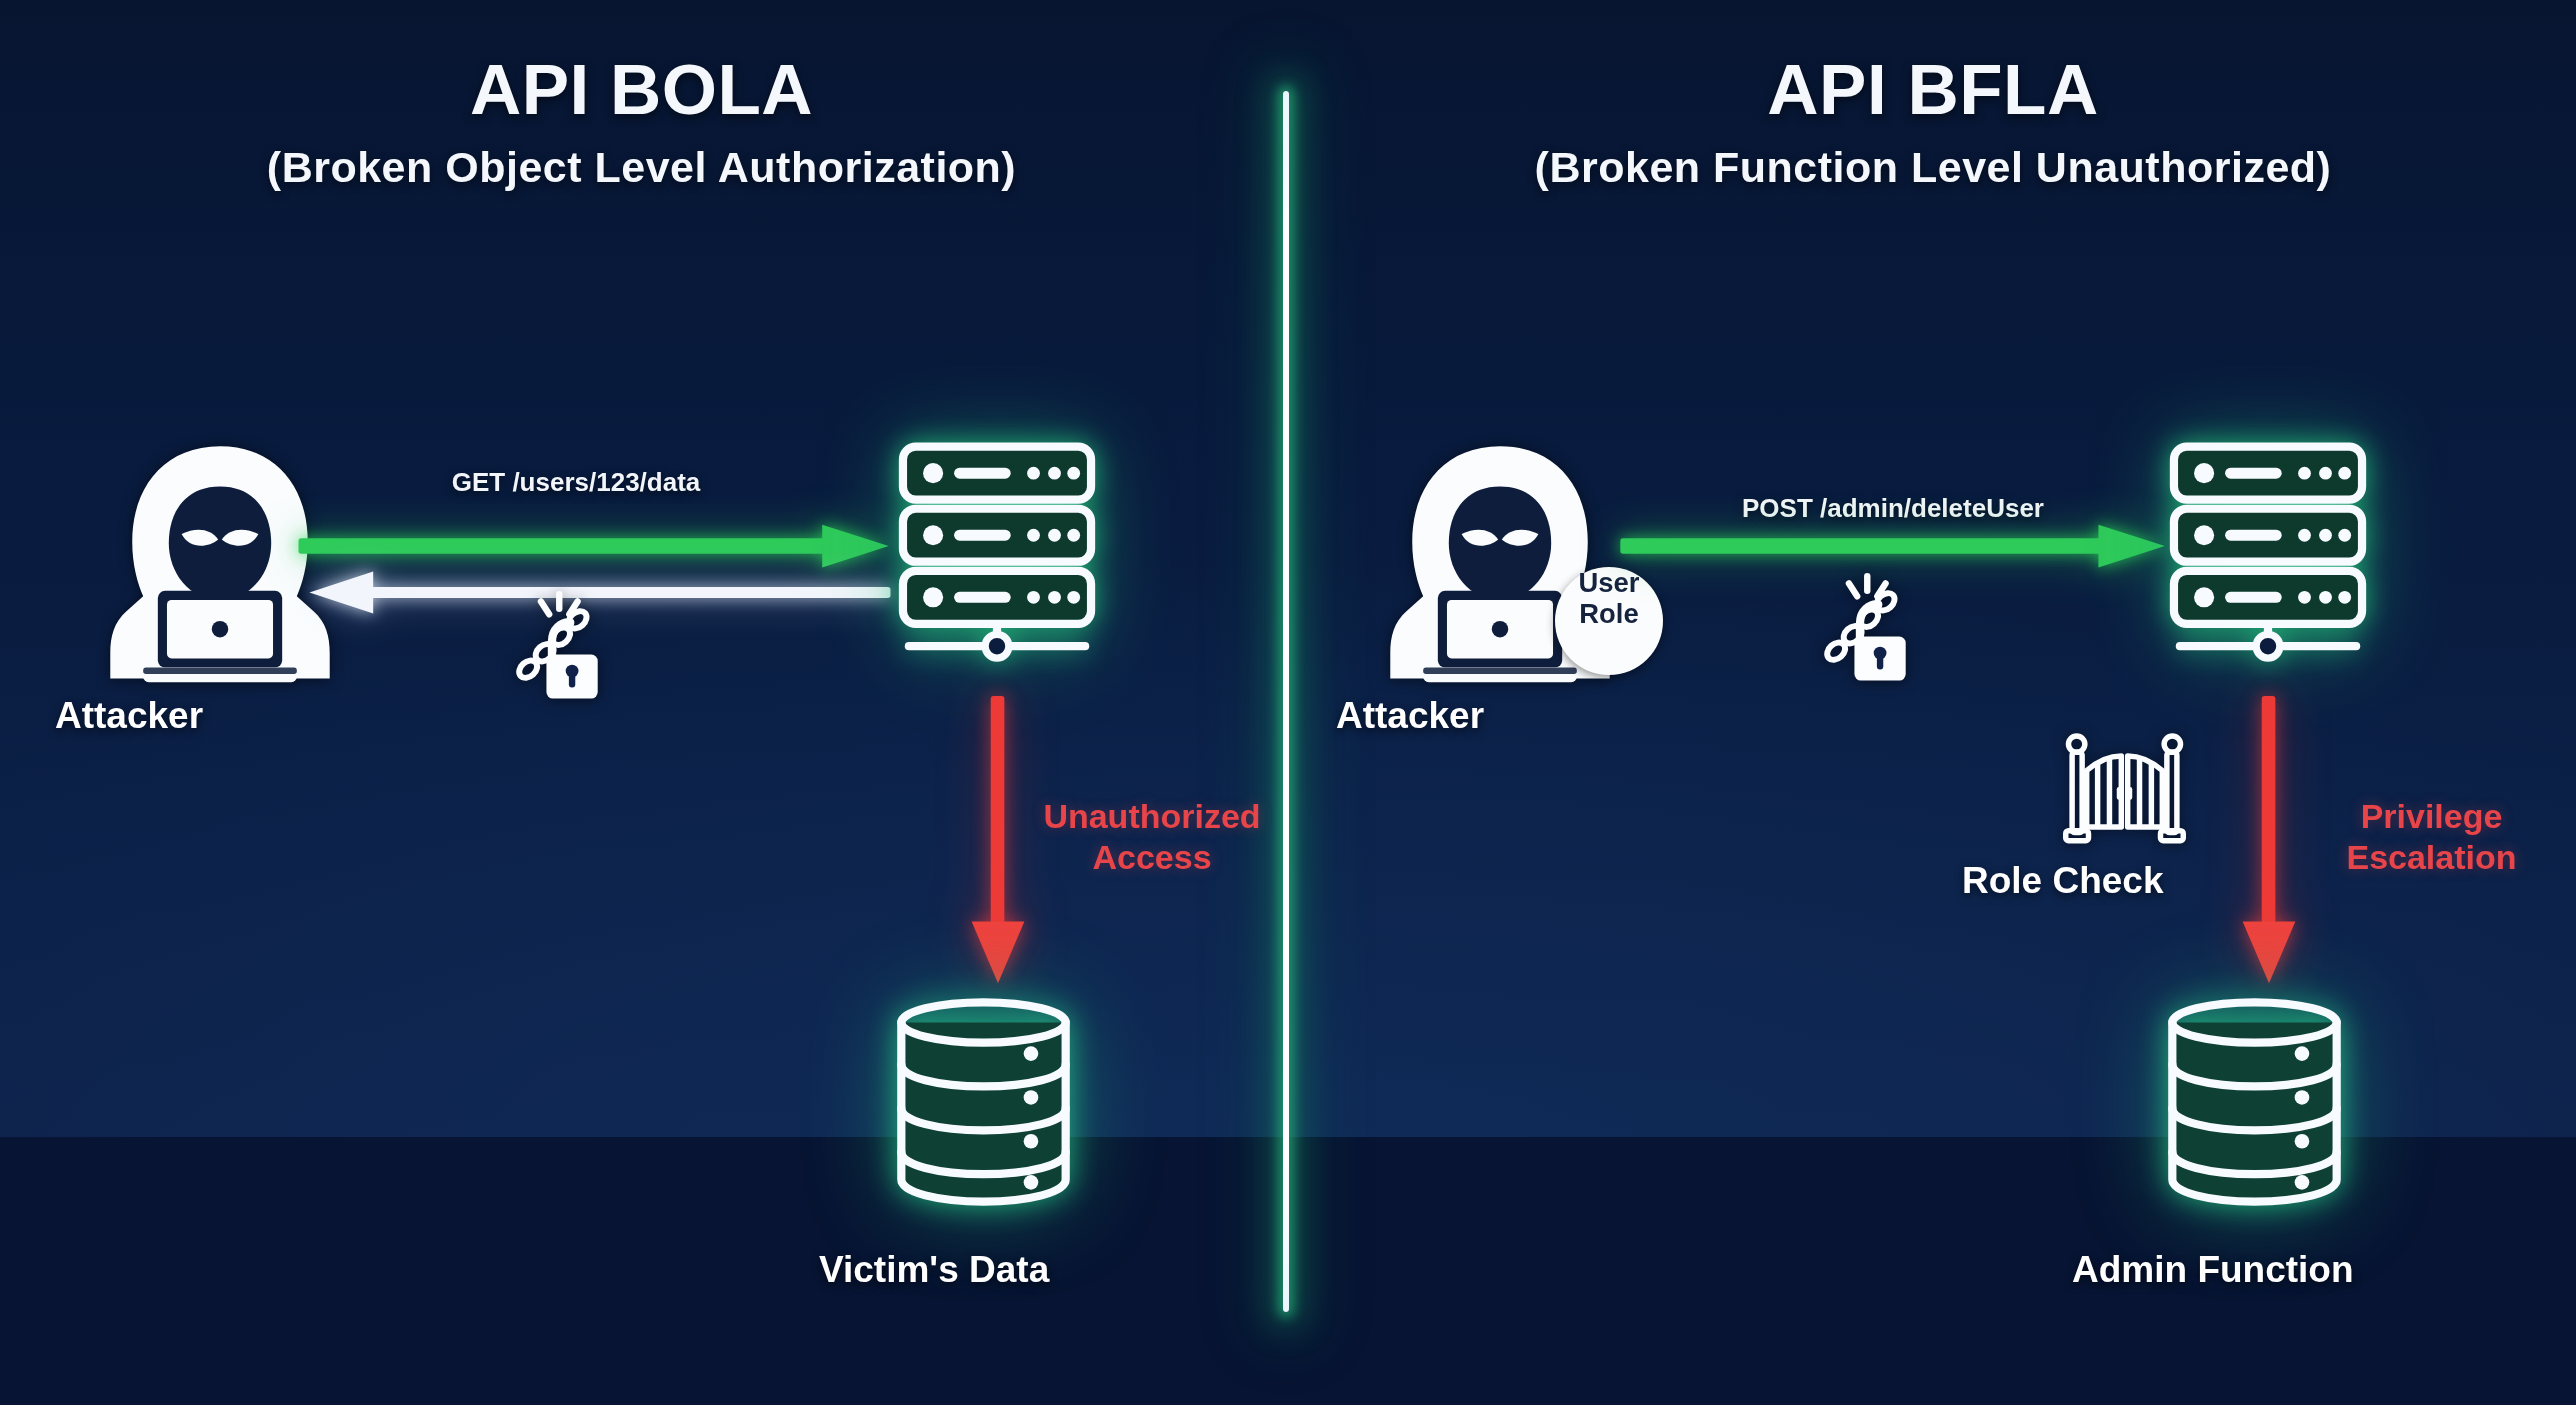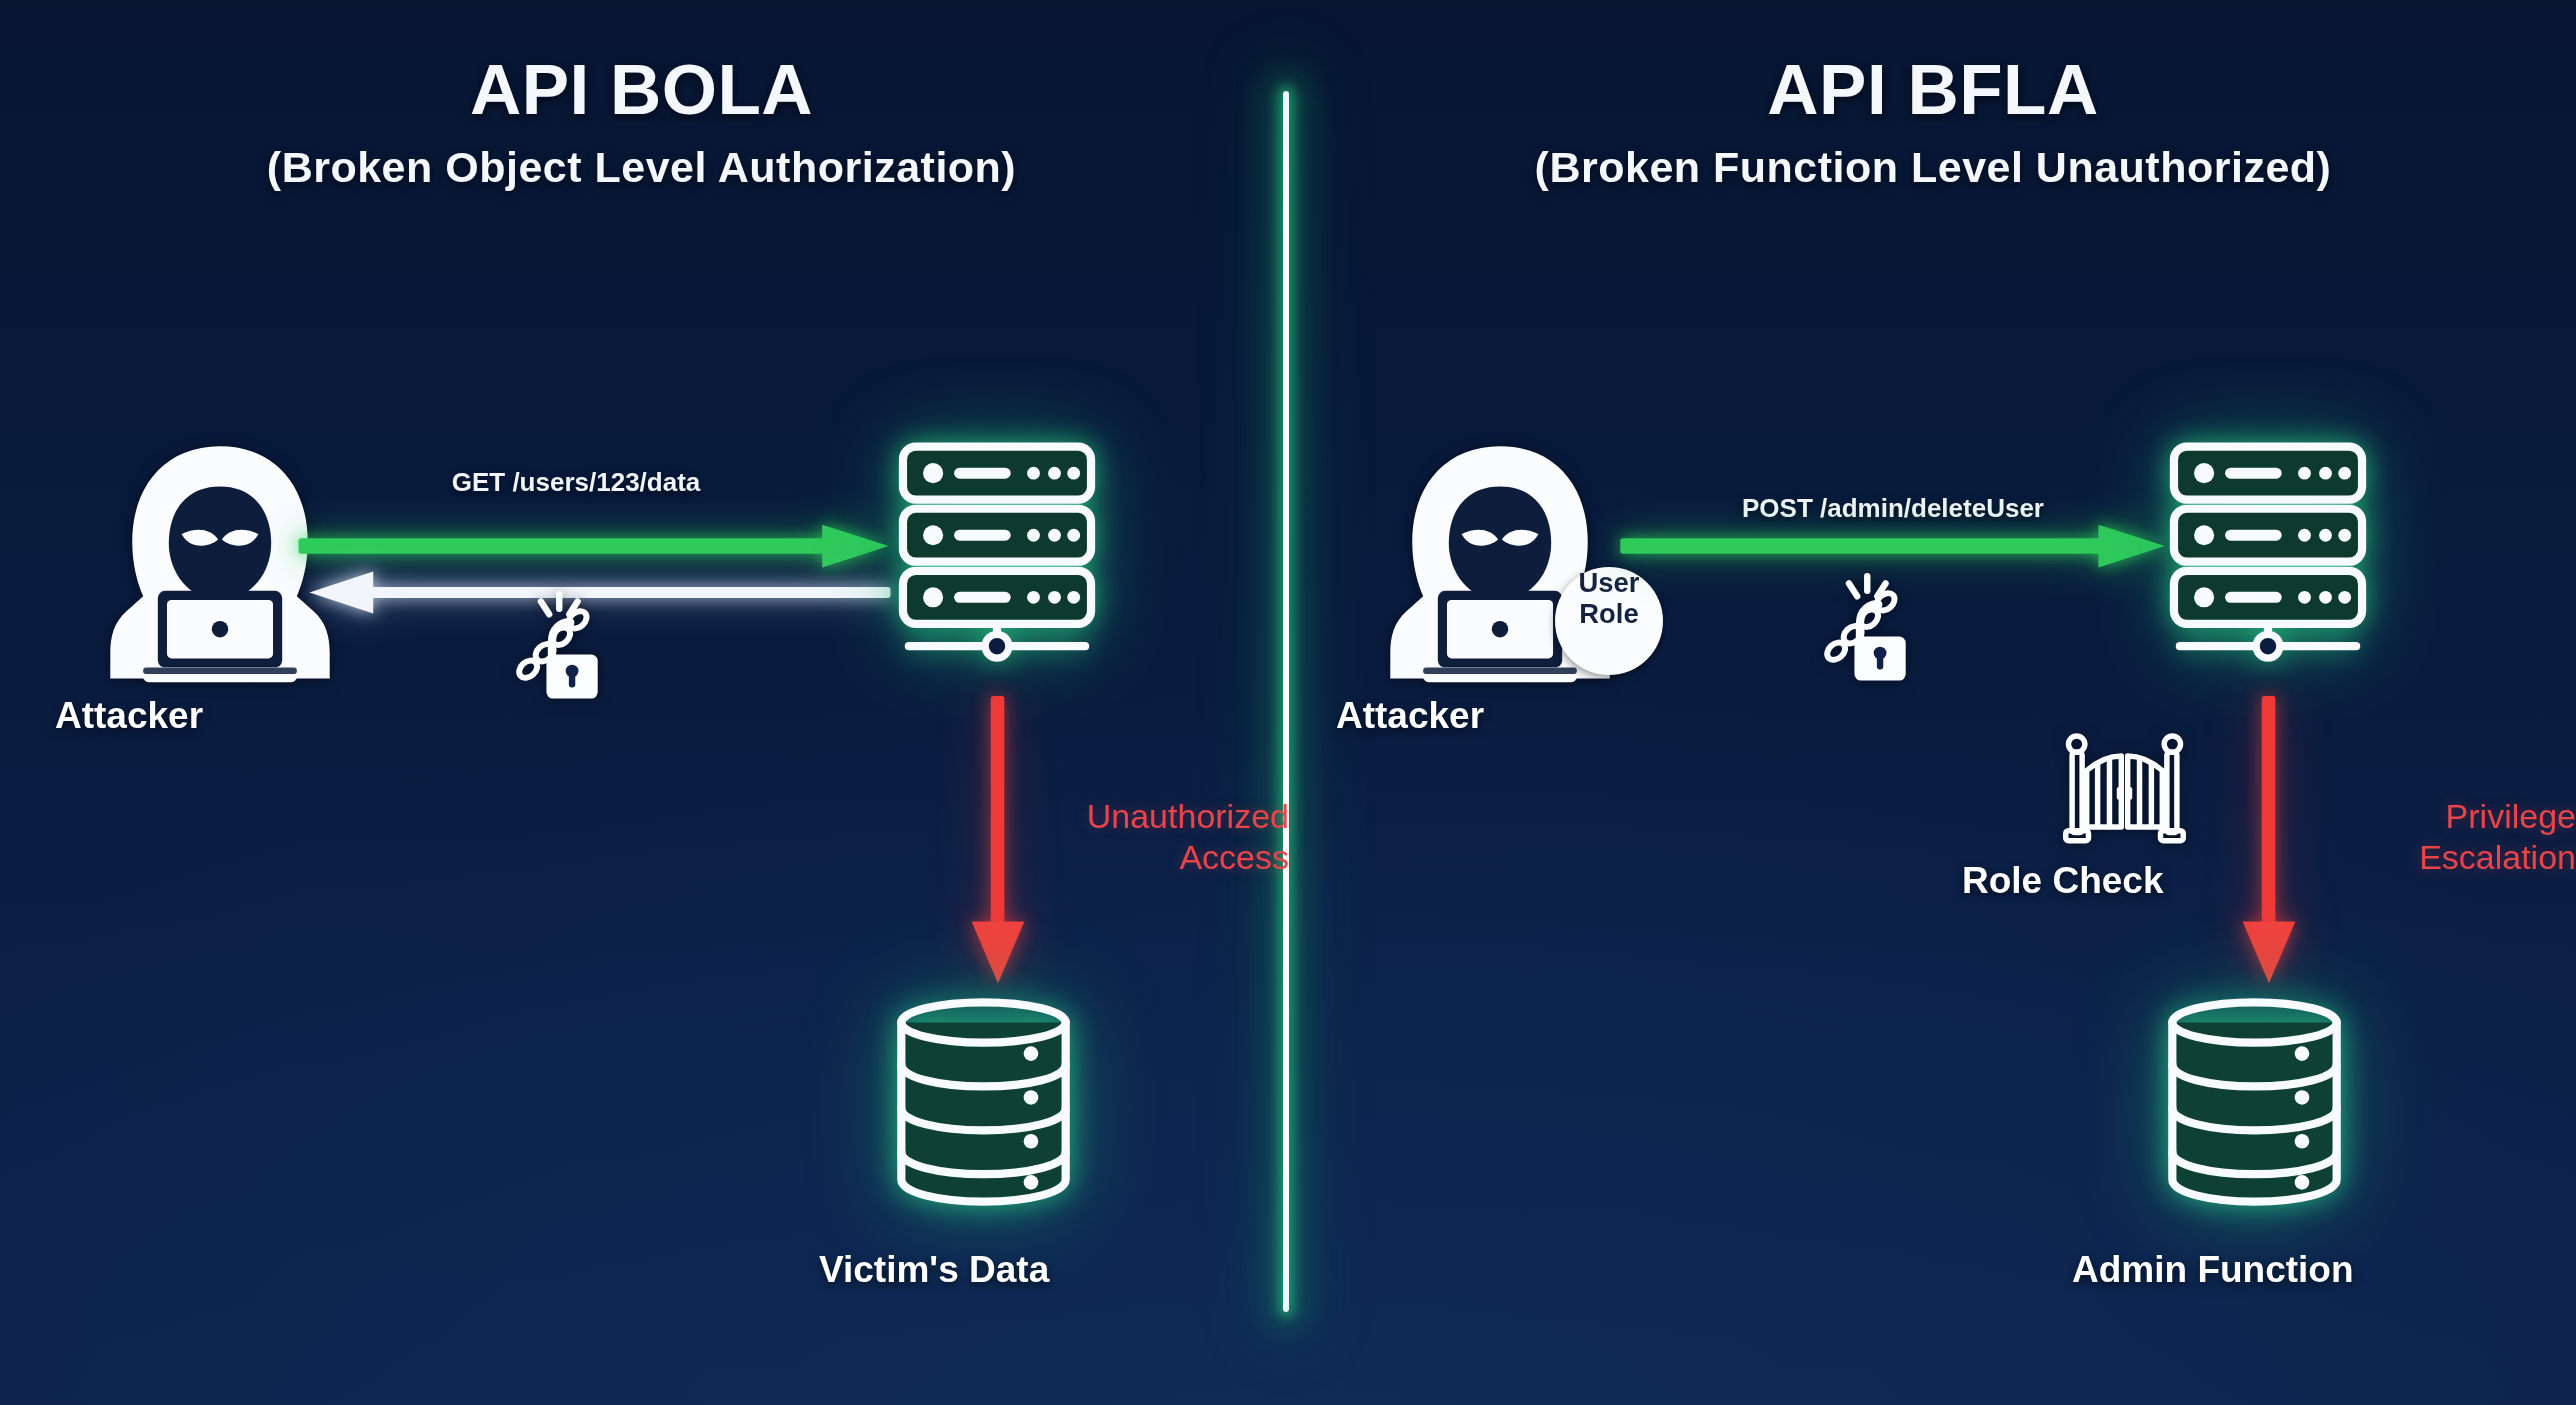--- a/index.html
+++ b/index.html
@@ -2,21 +2,21 @@
 <html style="font-size:14.6px"><head>
 <meta charset="utf-8">
 <style>
   html,body{margin:0;padding:0;background:#071433;}
   body{
     width:2576px;height:1405px;overflow:hidden;
     font-family:"Liberation Sans", sans-serif;
     -webkit-font-smoothing:antialiased;
   }
   #stage{
-    position:relative;width:2576px;height:1405px;
+    position:relative;width:2576px;height:1137px;
     background:
       radial-gradient(120% 90% at 50% 105%, rgba(18,52,102,.55) 0%, rgba(10,26,60,0) 62%),
       linear-gradient(180deg,#071531 0%, #081A3C 34%, #0B1F45 70%, #0D2149 100%);
   }
   
   #divider{
     position:absolute;left:1283px;top:91px;width:6.4px;height:1221px;
     background:linear-gradient(180deg,#eaf7ff,#ffffff 12%,#ffffff 88%,#eaf7ff);
     border-radius:3.7px;
     box-shadow:0 0 11px 5.5px rgba(40,200,130,.55),0 0 31px 16.5px rgba(25,150,100,.30),0 0 59px 31px rgba(20,120,85,.16);
@@ -34,22 +34,22 @@
   #title-right{left:1290px;top:46px;width:1286px;}
 
   
   .node{position:absolute;}
   .nodelabel{
     position:absolute;text-align:left;color:#ffffff;
     font-size:37px;font-weight:bold;white-space:nowrap;
     text-shadow:0 2.7px 8.2px rgba(0,0,0,.6);
   }
   .redlabel{
-    position:absolute;text-align:right;color:#e8454a;
-    font-size:34px;font-weight:normal;line-height:41px;
+    position:absolute;text-align:center;color:#e8454a;
+    font-size:34px;font-weight:bold;line-height:41px;
     text-shadow:0 0 12.8px rgba(232,69,74,.35);
   }
   .reqlabel{
     position:absolute;text-align:center;color:#f2f5f9;
     font-size:26px;font-weight:bold;white-space:nowrap;
     text-shadow:0 2.7px 8.2px rgba(0,0,0,.55);
   }
 
   
   .h-arrow{position:absolute;height:55px;}

